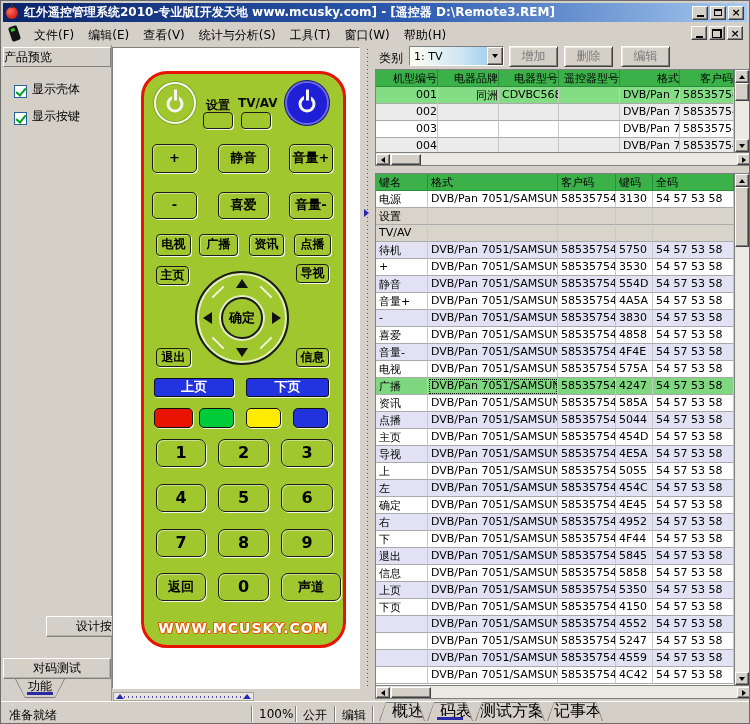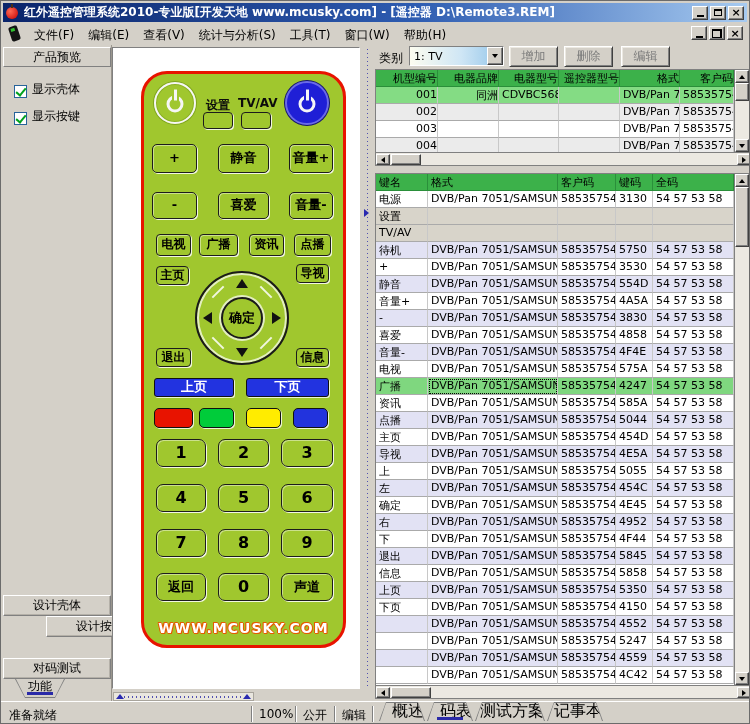--- a/index.html
+++ b/index.html
@@ -23,21 +23,21 @@
   .g-res::before{content:"";position:absolute;right:0;top:0;width:7px;height:6px;border:1px solid #000;border-top-width:2px;}
   .g-res::after{content:"";position:absolute;left:0;bottom:0;width:7px;height:6px;border:1px solid #000;border-top-width:2px;background:#d4d0c8;}
   
   .menubar{position:absolute;left:2px;top:22px;width:744px;height:21px;background:#d4d0c8;display:flex;align-items:center;}
   .remicon{width:9px;height:15px;background:#141414;border-radius:2px;margin:0 8px 0 7px;transform:rotate(-18deg);position:relative;flex:none;}
   .remicon::before{content:"";position:absolute;left:2px;top:2px;width:4px;height:3px;background:#30c030;}
   .mitem{font-size:12px;color:#000;padding:2px 7px;}
   .mdibtns{position:absolute;right:4px;top:3px;}
   
   .pv-header{position:absolute;left:2px;top:46px;width:108px;height:20px;background:#d4d0c8;
-    border:1px solid;border-color:#fff #808080 #808080 #fff;text-align:center;font-size:12px;line-height:18px;}
+    border:1px solid;border-color:#fff #808080 #808080 #fff;text-align:left;font-size:12px;line-height:18px;}
   .leftpanel-bg{position:absolute;left:0px;top:44px;width:111px;height:656px;background:#d4d0c8;border-right:1px solid #9a968e;}
   .cb-row{position:absolute;left:13px;display:flex;align-items:flex-end;font-size:12px;}
   .cb-box{width:13px;height:13px;background:#fff;border:1px solid #27639a;margin-right:5px;position:relative;flex:none;}
   .cb-box::after{content:"";position:absolute;left:3px;top:0px;width:4px;height:8px;border-right:2px solid #00a21e;border-bottom:2px solid #00a21e;transform:rotate(40deg);}
   .lbtn{position:absolute;left:2px;width:108px;height:21px;background:#d4d0c8;border:1px solid;border-color:#fff #808080 #808080 #fff;
     box-shadow:inset -1px -1px 0 #b4b0a8;text-align:center;font-size:12px;line-height:19px;}
   .fn-tab{position:absolute;left:14px;top:678px;width:50px;height:19px;clip-path:polygon(0 0,100% 0,calc(100% - 10px) 100%,10px 100%);background:#7e7e7e;}
   .fn-tab .inner{position:absolute;left:1px;right:1px;top:0;bottom:1px;clip-path:polygon(0 0,100% 0,calc(100% - 9px) 100%,9px 100%);
     background:#d4d0c8;text-align:center;font-size:12px;line-height:14px;}
   .fn-ul{position:absolute;left:50%;transform:translateX(-50%);bottom:2px;width:26px;height:3px;background:#2a2aa8;}
@@ -162,21 +162,20 @@
   <div class="leftpanel-bg"></div>
   <div class="pv-header">产品预览</div>
   <div class="cb-row" style="top:80px;">
     <span class="cb-box"></span>
     <span>显示壳体</span>
   </div>
   <div class="cb-row" style="top:107px;">
     <span class="cb-box"></span>
     <span>显示按键</span>
   </div>
-  <div class="lbtn" style="top:594px;">设计壳体</div>
   <div class="lbtn" style="top:615px;margin-left:43px;">设计按键</div>
   <div class="lbtn" style="top:657px;">对码测试</div>
   <div class="fn-tab">
     <div class="inner"><span>功能</span>
       <span class="fn-ul"></span></div>
   </div>
 
   <div class="canvas"></div>
   <div class="pvs">
     <span class="rtri" style="left:1px;top:160px;"></span>
@@ -240,21 +239,21 @@
       <div class="rkey rk-num" style="left: 74px; top: 365px; width: 51px; height: 28px; line-height: 25px;">2</div>
       <div class="rkey rk-num" style="left: 137px; top: 365px; width: 52px; height: 28px; line-height: 25px;">3</div>
       <div class="rkey rk-num" style="left: 12px; top: 410px; width: 50px; height: 28px; line-height: 25px;">4</div>
       <div class="rkey rk-num" style="left: 74px; top: 410px; width: 51px; height: 28px; line-height: 25px;">5</div>
       <div class="rkey rk-num" style="left: 137px; top: 410px; width: 52px; height: 28px; line-height: 25px;">6</div>
       <div class="rkey rk-num" style="left: 12px; top: 455px; width: 50px; height: 28px; line-height: 25px;">7</div>
       <div class="rkey rk-num" style="left: 74px; top: 455px; width: 51px; height: 28px; line-height: 25px;">8</div>
       <div class="rkey rk-num" style="left: 137px; top: 455px; width: 52px; height: 28px; line-height: 25px;">9</div>
       <div class="rkey rk-btm" style="left: 12px; top: 499px; width: 50px; height: 28px; line-height: 25px;">返回</div>
       <div class="rkey rk-num" style="left: 74px; top: 499px; width: 51px; height: 28px; line-height: 25px;">0</div>
-      <div class="rkey rk-btm" style="left: 137px; top: 499px; width: 52px; height: 28px; line-height: 25px;">声道</div>
+      <div class="rkey rk-btm" style="left: 137px; top: 499px; width: 60px; height: 28px; line-height: 25px;">声道</div>
     </div>
 
   <div class="lbl-cat">类别</div>
   <div class="combo">1: TV</div>
   <div class="combo-drop">
       <span class="tri-dn"></span>
     </div>
   <div class="tbtn" style="left:508px;">增加</div>
   <div class="tbtn" style="left:563px;">删除</div>
   <div class="tbtn" style="left:620px;">编辑</div>

